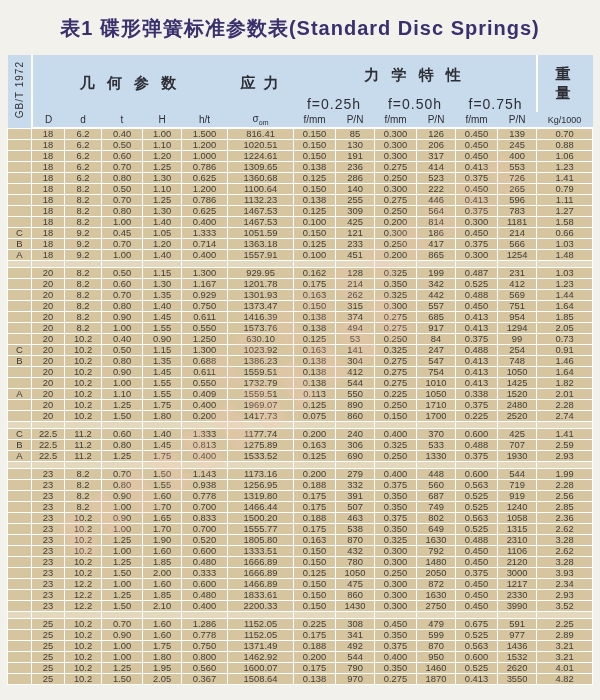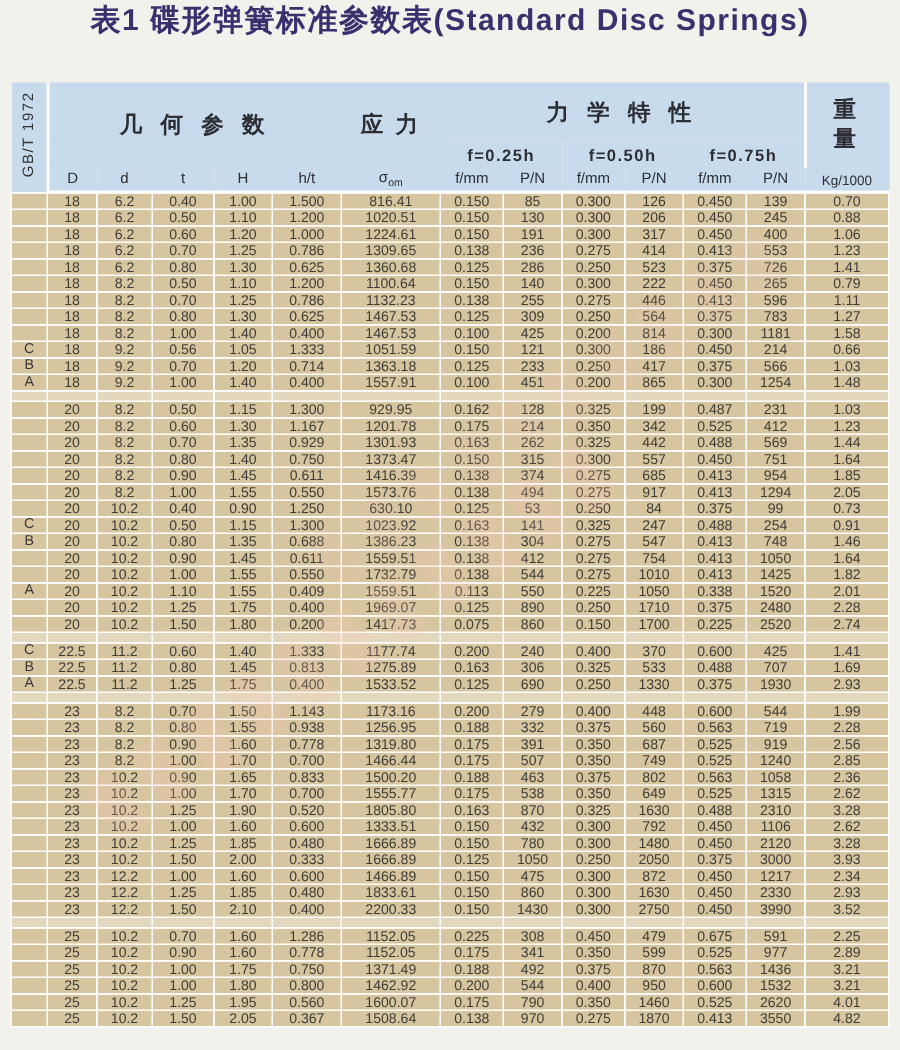--- a/index.html
+++ b/index.html
@@ -16,20 +16,21 @@
   body{
     font-family:"Liberation Sans", sans-serif;
     background:var(--page-bg);
     color:var(--text);
     position:relative;
     overflow:hidden;
   }
   .page{width:600px;height:700px;position:relative;}
   .title{
     text-align:center;
+    padding-top:15px;
     font-size:20px;
     font-weight:bold;
     color:var(--title-color);
     letter-spacing:1px;
     white-space:nowrap;
   }
   .table-wrap{
     position:absolute;
     left:7px; top:55px; width:586px;
   }
@@ -45,21 +46,21 @@
   col.c-w{width:56px;}
   thead th{
     background:var(--header-bg);
     font-weight:bold;
     color:#2d2d34;
     text-align:center;
     vertical-align:middle;
   }
   tr.group-row th{height:40px;font-size:15px;letter-spacing:4px;}
   tr.group-row th.stress-h{letter-spacing:2px;}
-  tr.sub-row th{height:17px;font-size:11px;font-weight:bold;letter-spacing:1px;}
+  tr.sub-row th{height:17px;font-size:14px;font-weight:normal;letter-spacing:1px;}
   tr.col-row th{height:16px;font-size:10px;font-weight:normal;letter-spacing:0;}
   tr.col-row th.kg{font-size:9px;}
   th.mark-col{border-right:2px solid var(--grid);}
   th.wt-col{border-left:2px solid var(--grid);font-size:15px;line-height:1.25;letter-spacing:0;}
   thead tr.col-row th{border-bottom:2px solid var(--grid);}
   .vert{
     writing-mode:vertical-lr;
     transform:rotate(180deg);
     font-size:10px;
     font-weight:normal;
@@ -294,21 +295,21 @@
             <td>0.200</td>
             <td>814</td>
             <td>0.300</td>
             <td>1181</td>
             <td>1.58</td>
           </tr>
           <tr>
             <td class="mark">C</td>
             <td>18</td>
             <td>9.2</td>
-            <td>0.56</td>
+            <td>0.45</td>
             <td>1.05</td>
             <td>1.333</td>
             <td>1051.59</td>
             <td>0.150</td>
             <td>121</td>
             <td>0.300</td>
             <td>186</td>
             <td>0.450</td>
             <td>214</td>
             <td>0.66</td>
@@ -624,21 +625,21 @@
             <td>0.80</td>
             <td>1.45</td>
             <td>0.813</td>
             <td>1275.89</td>
             <td>0.163</td>
             <td>306</td>
             <td>0.325</td>
             <td>533</td>
             <td>0.488</td>
             <td>707</td>
-            <td>1.69</td>
+            <td>2.59</td>
           </tr>
           <tr>
             <td class="mark">A</td>
             <td>22.5</td>
             <td>11.2</td>
             <td>1.25</td>
             <td>1.75</td>
             <td>0.400</td>
             <td>1533.52</td>
             <td>0.125</td>

